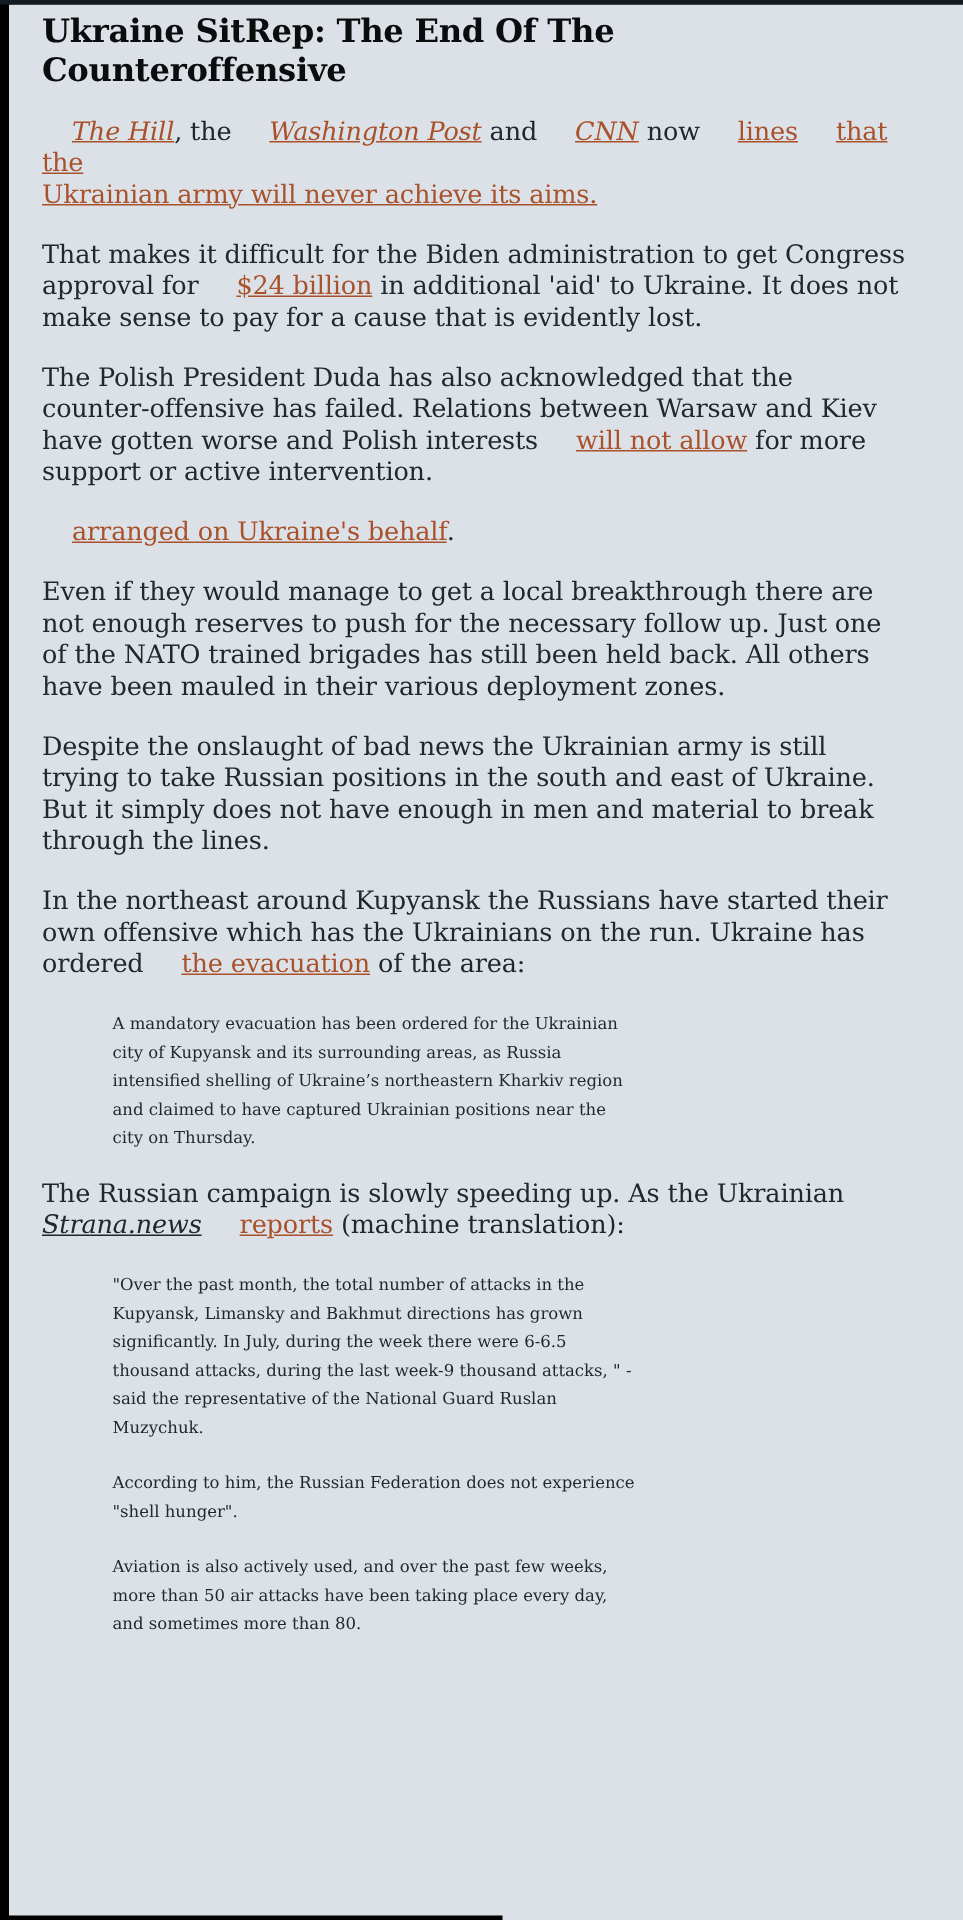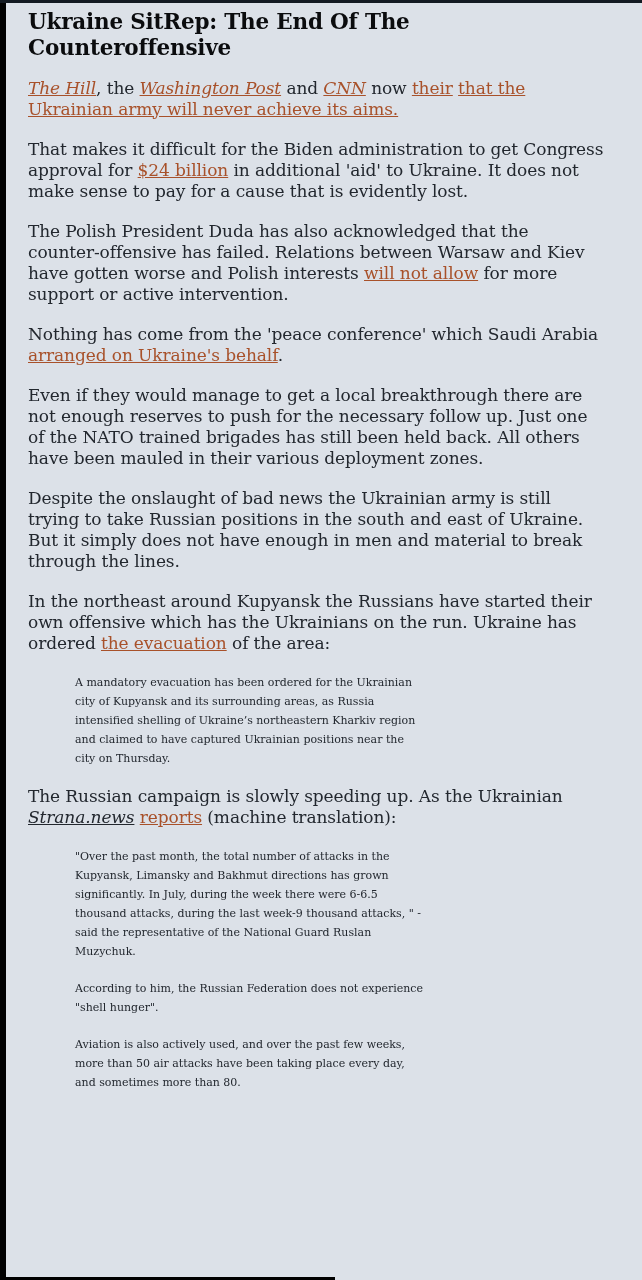--- a/index.html
+++ b/index.html
@@ -51,35 +51,36 @@
   p.quote-para {
     font-size: 11px;
     line-height: 19px;
     margin: 0 0 18px 47px;
     padding-right: 42px;
     color: #22272e;
   }
   a.inline-link {
     color: #a8512a;
     cursor: pointer;
+    margin-left: 20px;
   }
   .it { font-style: italic; text-decoration: underline; }
 </style>
 </head>
 <body>
 
 <div class="top-strip"></div>
 
 <main class="content-area">
   <h1 class="post-title">Ukraine SitRep: The End Of The Counteroffensive</h1>
   <div id="blocks">
-      <p class="body-para"><a href="#" class="inline-link it">The Hill</a><span>, the </span><a href="#" class="inline-link it">Washington Post</a><span> and </span><a href="#" class="inline-link it">CNN</a><span> now </span><a href="#" class="inline-link">their</a><span> </span><a href="#" class="inline-link">that the<br>Ukrainian army will never achieve its aims.</a></p>
+      <p class="body-para"><a href="#" class="inline-link it">The Hill</a><span>, the </span><a href="#" class="inline-link it">Washington Post</a><span> and </span><a href="#" class="inline-link it">CNN</a><span> now </span><a href="#" class="inline-link">lines</a><span> </span><a href="#" class="inline-link">that the<br>Ukrainian army will never achieve its aims.</a></p>
       <p class="body-para"><span>That makes it difficult for the Biden administration to get Congress<br>approval for </span><a href="#" class="inline-link">$24 billion</a><span> in additional 'aid' to Ukraine. It does not<br>make sense to pay for a cause that is evidently lost.</span></p>
       <p class="body-para"><span>The Polish President Duda has also acknowledged that the<br>counter-offensive has failed. Relations between Warsaw and Kiev<br>have gotten worse and Polish interests </span><a href="#" class="inline-link">will not allow</a><span> for more<br>support or active intervention.</span></p>
-      <p class="body-para"><span>Nothing has come from the 'peace conference' which Saudi Arabia<br></span><a href="#" class="inline-link">arranged on Ukraine's behalf</a><span>.</span></p>
+      <p class="body-para"><a href="#" class="inline-link">arranged on Ukraine's behalf</a><span>.</span></p>
       <p class="body-para"><span>Even if they would manage to get a local breakthrough there are<br>not enough reserves to push for the necessary follow up. Just one<br>of the NATO trained brigades has still been held back. All others<br>have been mauled in their various deployment zones.</span></p>
       <p class="body-para"><span>Despite the onslaught of bad news the Ukrainian army is still<br>trying to take Russian positions in the south and east of Ukraine.<br>But it simply does not have enough in men and material to break<br>through the lines.</span></p>
       <p class="body-para"><span>In the northeast around Kupyansk the Russians have started their<br>own offensive which has the Ukrainians on the run. Ukraine has<br>ordered </span><a href="#" class="inline-link">the evacuation</a><span> of the area:</span></p>
       <p class="quote-para"><span>A mandatory evacuation has been ordered for the Ukrainian<br>city of Kupyansk and its surrounding areas, as Russia<br>intensified shelling of Ukraine’s northeastern Kharkiv region<br>and claimed to have captured Ukrainian positions near the<br>city on Thursday.</span></p>
       <p class="body-para"><span>The Russian campaign is slowly speeding up. As the Ukrainian<br></span><span class="it">Strana.news</span><span> </span><a href="#" class="inline-link">reports</a><span> (machine translation):</span></p>
       <p class="quote-para"><span>"Over the past month, the total number of attacks in the<br>Kupyansk, Limansky and Bakhmut directions has grown<br>significantly. In July, during the week there were 6-6.5<br>thousand attacks, during the last week-9 thousand attacks, " -<br>said the representative of the National Guard Ruslan<br>Muzychuk.</span></p>
       <p class="quote-para"><span>According to him, the Russian Federation does not experience<br>"shell hunger".</span></p>
       <p class="quote-para"><span>Aviation is also actively used, and over the past few weeks,<br>more than 50 air attacks have been taking place every day,<br>and sometimes more than 80.</span></p>
     </div>
 </main>

